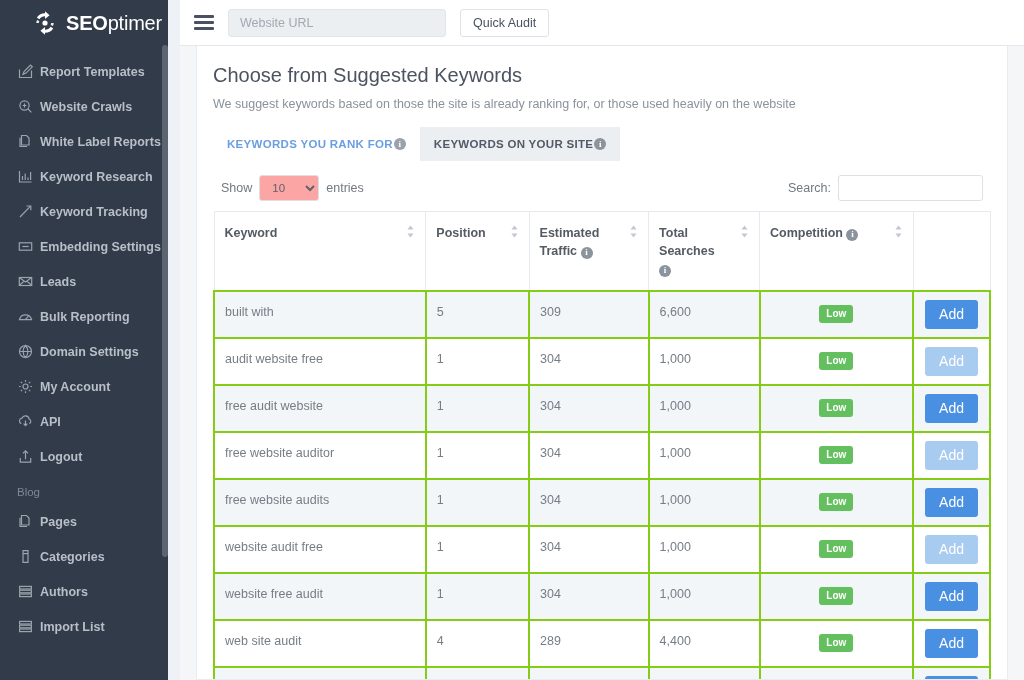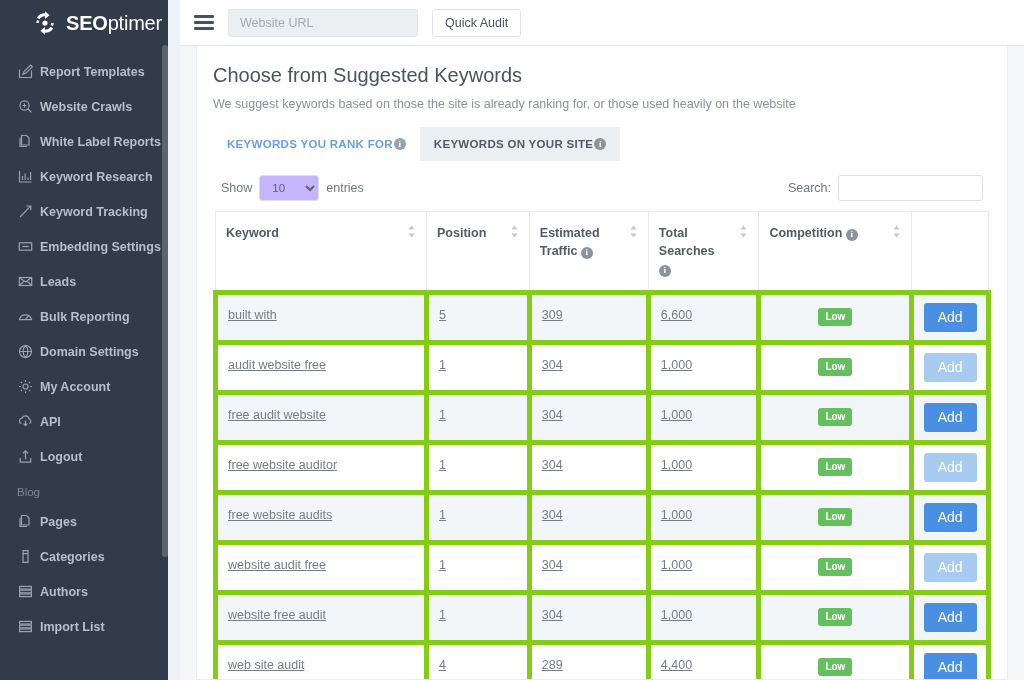--- a/index.html
+++ b/index.html
@@ -85,21 +85,21 @@
     display: flex; align-items: center;
     padding-left: 14px;
     gap: 14px;
   }
   .hamburger { width: 20px; cursor: pointer; padding: 3px 0; }
   .hamburger span {
     display: block; height: 2.6px; background: #4a5261;
     margin: 3.4px 0; border-radius: 1px;
   }
   .url-input {
-    width: 190px; height: 28px;
+    width: 218px; height: 28px;
     background: #eceff2;
     border: 1px solid #e2e6ea;
     border-radius: 3px;
     padding: 0 11px;
     font-size: 12.5px;
     color: #404040;
     font-family: "Liberation Sans", sans-serif;
     outline: none;
   }
   .url-input::placeholder { color: #a2a9b2; }
@@ -169,21 +169,21 @@
     margin-bottom: 10px;
     padding: 0 8px;
   }
   .show-entries {
     display: flex; align-items: center; gap: 7px;
     font-size: 12.5px; color: #73797f;
   }
   .entries-select {
     width: 60px; height: 26px;
     border: 1px solid #dde1e6; border-radius: 3px;
-    background: #c4b5fd;
+    background: #fca5a5;
     font-size: 11.5px; color: #5c636b;
     padding: 0 3px 0 8px;
     font-family: "Liberation Sans", sans-serif;
     outline: none;
   }
   .search-wrap {
     display: flex; align-items: center; gap: 7px;
     font-size: 12.5px; color: #73797f;
   }
   .search-input {
@@ -215,27 +215,26 @@
     cursor: pointer;
   }
   th .th-inner { display: flex; align-items: flex-start; justify-content: space-between; gap: 16px; }
   th .th-text { line-height: 1.45; }
   .sort-ico {
     flex: 0 0 auto; margin-top: 1px;
     width: 9px; height: 13px;
     display: block;
   }
   table.kw tbody td {
-    border: 5px solid #84cc16;
+    border: 2px solid #84cc16;
     padding: 13px 10px;
     font-size: 12.5px;
     color: #767d85;
     vertical-align: top;
     height: 39px;
-    text-decoration: underline;
   }
   table.kw tbody tr.odd td { background: #f3f6f9; }
   table.kw tbody tr.even td { background: #ffffff; }
 
   .badge {
     display: inline-block;
     padding: 3px 7px 2px 7px;
     border-radius: 3px;
     font-size: 10px;
     font-weight: bold;

